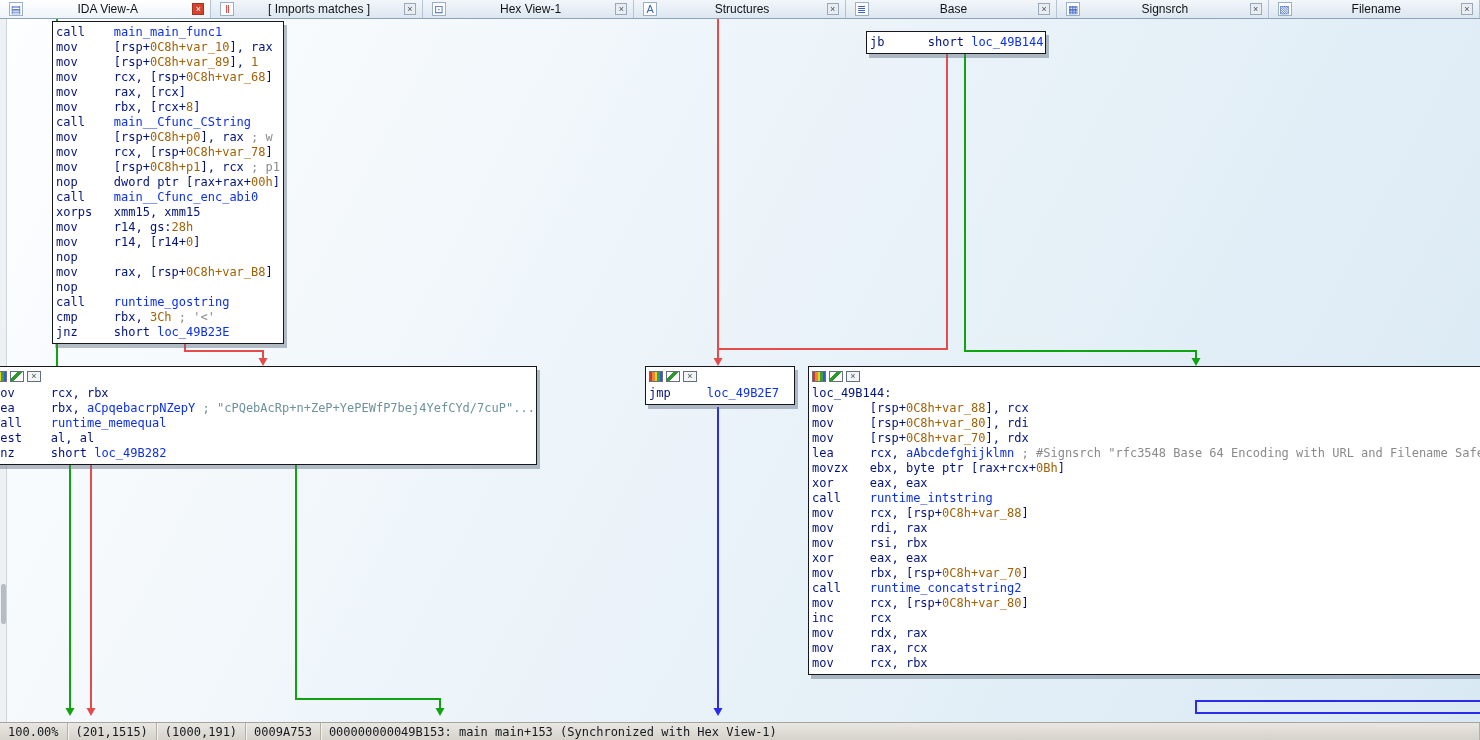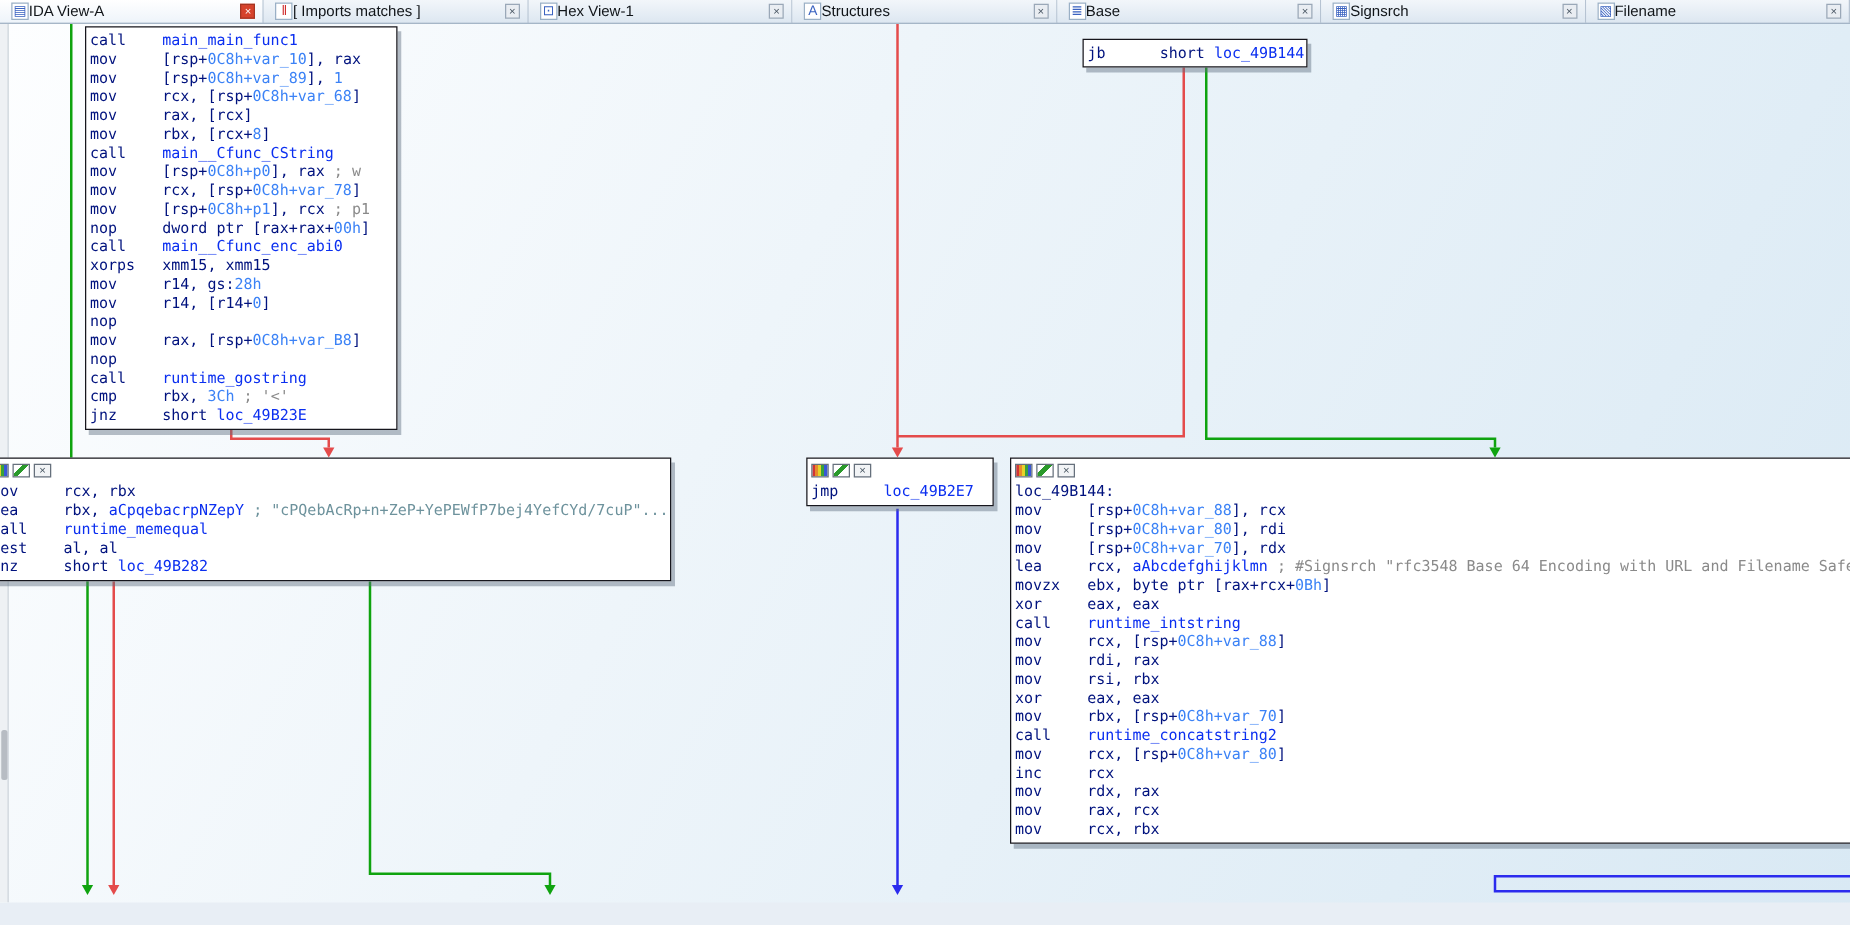--- a/index.html
+++ b/index.html
@@ -4,41 +4,41 @@
 <style>
   *{box-sizing:border-box;margin:0;padding:0}
   html,body{width:1480px;height:740px;overflow:hidden;font-family:"Liberation Sans",sans-serif;background:#e8eef5}
   #app{position:relative;width:1480px;height:740px}
 
   
   #tabbar{position:absolute;top:0;left:0;right:0;height:19px;display:flex;background:linear-gradient(#f7fafd,#d9e4f0);border-bottom:1px solid #8fa3b8;z-index:10}
   .tab{flex:1;display:flex;align-items:center;padding:0 5px;border-right:1px solid #b6c3d2;font-size:12px;color:#101418;background:linear-gradient(#f2f6fa,#dde7f1);min-width:0}
   .tab.active{background:linear-gradient(#ffffff,#eef4fa)}
   .tab-icon{width:14px;height:14px;margin-left:4px;display:flex;align-items:center;justify-content:center;font-size:11px;line-height:13px;background:#fff;border:1px solid #9ab0c6;flex:none}
-  .tab-label{flex:1;white-space:nowrap;overflow:hidden}
+  .tab-label{flex:1;text-align:center;white-space:nowrap;overflow:hidden}
   .tab-close{width:12px;height:12px;flex:none;border:1px solid #9aa8b8;background:#e9edf2;color:#44515e;font-size:9px;line-height:10px;text-align:center;margin-right:1px;cursor:pointer}
   .tab-close.close-red{background:#d6432c;border-color:#a53522;color:#fff}
 
   
   #canvas{position:absolute;top:19px;left:0;width:1480px;height:703px;overflow:hidden;background:linear-gradient(118deg,#fdfeff 0%,#eef5fa 40%,#d9e9f4 100%)}
   #edges{position:absolute;top:0;left:0;z-index:1}
   #left-scroll{position:absolute;left:0;top:0;width:7px;height:703px;background:#eef1f4;border-right:1px solid #cdd5dc;z-index:1}
   #left-thumb{position:absolute;left:1px;top:565px;width:5px;height:40px;background:#b7bcc3;border-radius:2px}
 
   .node{position:absolute;background:#fff;border:1px solid #16161d;box-shadow:3px 4px 0 rgba(96,110,128,.45);z-index:2;overflow:hidden}
   .node-header{height:16px;display:flex;align-items:center;gap:3px;padding:2px 0 0 3px}
   .nicon{width:14px;height:11px;border:1px solid #66707c;display:inline-block;font-size:9px;line-height:9px;text-align:center;color:#44515e;flex:none}
   .nicon-color{background:linear-gradient(90deg,#d33535 0 20%,#e78a2b 20% 40%,#e6d32b 40% 60%,#3aa23a 60% 80%,#3857d6 80% 100%)}
   .nicon-edit{background:linear-gradient(135deg,#fff 32%,#2a9a2a 32% 56%,#fff 56%)}
   .nicon-frame{background:#f2f4f6}
   .code{padding:3px;font-family:"DejaVu Sans Mono","Liberation Mono",monospace;font-size:12px;line-height:15px;white-space:pre}
   .line{height:15px}
   .c-d{color:#00127e}
   .c-n{color:#0b2ff0}
-  .c-g{color:#3b82f6}
+  .c-g{color:#a16207}
   .c-c{color:#8a8a8a}
   .c-s{color:#6d929c}
 
   
   #statusbar{position:absolute;left:0;right:0;bottom:0;height:18px;background:linear-gradient(#e9e7e2,#d5d2cb);border-top:1px solid #a8a49c;display:flex;align-items:stretch;font-family:"DejaVu Sans Mono","Liberation Mono",monospace;font-size:12px;color:#15181c;z-index:10}
   .seg{padding:0 8px;border-right:1px solid #b4b0a8;box-shadow:1px 0 0 #f4f2ee;display:flex;align-items:center;white-space:nowrap}
   .seg:last-child{flex:1}
 </style>
 </head>
 <body>
@@ -99,21 +99,21 @@
         <polyline points="718,388 718,689" fill="none" stroke="#2b2bee" stroke-width="2"></polyline>
         <polygon points="713.5,689 722.5,689 718,697" fill="#2b2bee"></polygon>
         <polyline points="965,17 965,332 1196,332 1196,339" fill="none" stroke="#0fa30f" stroke-width="2"></polyline>
         <polygon points="1191.5,339 1200.5,339 1196,347" fill="#0fa30f"></polygon>
         <polyline points="1480,682 1196,682 1196,694 1480,694" fill="none" stroke="#2b2bee" stroke-width="2"></polyline>
       </svg>
     <div id="left-scroll">
       <div id="left-thumb"></div>
     </div>
 
-  <div class="node" style="left: 68px; top: 2px; width: 250px;">
+  <div class="node" style="left: 52px; top: 2px; width: 232px;">
         <div class="code"><div class="line"><span class="c-d">call    </span><span class="c-n">main_main_func1</span></div><div class="line"><span class="c-d">mov     [rsp+</span><span class="c-g">0C8h+var_10</span><span class="c-d">], rax</span></div><div class="line"><span class="c-d">mov     [rsp+</span><span class="c-g">0C8h+var_89</span><span class="c-d">], </span><span class="c-g">1</span></div><div class="line"><span class="c-d">mov     rcx, [rsp+</span><span class="c-g">0C8h+var_68</span><span class="c-d">]</span></div><div class="line"><span class="c-d">mov     rax, [rcx]</span></div><div class="line"><span class="c-d">mov     rbx, [rcx+</span><span class="c-g">8</span><span class="c-d">]</span></div><div class="line"><span class="c-d">call    </span><span class="c-n">main__Cfunc_CString</span></div><div class="line"><span class="c-d">mov     [rsp+</span><span class="c-g">0C8h+p0</span><span class="c-d">], rax </span><span class="c-c">; w</span></div><div class="line"><span class="c-d">mov     rcx, [rsp+</span><span class="c-g">0C8h+var_78</span><span class="c-d">]</span></div><div class="line"><span class="c-d">mov     [rsp+</span><span class="c-g">0C8h+p1</span><span class="c-d">], rcx </span><span class="c-c">; p1</span></div><div class="line"><span class="c-d">nop     dword ptr [rax+rax+</span><span class="c-g">00h</span><span class="c-d">]</span></div><div class="line"><span class="c-d">call    </span><span class="c-n">main__Cfunc_enc_abi0</span></div><div class="line"><span class="c-d">xorps   xmm15, xmm15</span></div><div class="line"><span class="c-d">mov     r14, gs:</span><span class="c-g">28h</span></div><div class="line"><span class="c-d">mov     r14, [r14+</span><span class="c-g">0</span><span class="c-d">]</span></div><div class="line"><span class="c-d">nop</span></div><div class="line"><span class="c-d">mov     rax, [rsp+</span><span class="c-g">0C8h+var_B8</span><span class="c-d">]</span></div><div class="line"><span class="c-d">nop</span></div><div class="line"><span class="c-d">call    </span><span class="c-n">runtime_gostring</span></div><div class="line"><span class="c-d">cmp     rbx, </span><span class="c-g">3Ch</span><span class="c-d"> </span><span class="c-c">; '&lt;'</span></div><div class="line"><span class="c-d">jnz     short </span><span class="c-n">loc_49B23E</span></div></div>
       </div>
       <div class="node" style="left: 866px; top: -6px; width: 180px; margin-top: 18px;">
         <div class="code"><div class="line"><span class="c-d">jb      short </span><span class="c-n">loc_49B144</span></div></div>
       </div>
       <div class="node" style="left: -11px; top: 347px; width: 548px;">
         <div class="node-header">
           <span class="nicon nicon-color"></span>
           <span class="nicon nicon-edit"></span>
           <span class="nicon nicon-frame">×</span>
@@ -131,14 +131,21 @@
       <div class="node" style="left: 808px; top: 347px; width: 900px;">
         <div class="node-header">
           <span class="nicon nicon-color"></span>
           <span class="nicon nicon-edit"></span>
           <span class="nicon nicon-frame">×</span>
         </div>
         <div class="code"><div class="line"><span class="c-d">loc_49B144:</span></div><div class="line"><span class="c-d">mov     [rsp+</span><span class="c-g">0C8h+var_88</span><span class="c-d">], rcx</span></div><div class="line"><span class="c-d">mov     [rsp+</span><span class="c-g">0C8h+var_80</span><span class="c-d">], rdi</span></div><div class="line"><span class="c-d">mov     [rsp+</span><span class="c-g">0C8h+var_70</span><span class="c-d">], rdx</span></div><div class="line"><span class="c-d">lea     rcx, </span><span class="c-n">aAbcdefghijklmn</span><span class="c-d"> </span><span class="c-c">; #Signsrch "rfc3548 Base 64 Encoding with URL and Filename Safe Al</span></div><div class="line"><span class="c-d">movzx   ebx, byte ptr [rax+rcx+</span><span class="c-g">0Bh</span><span class="c-d">]</span></div><div class="line"><span class="c-d">xor     eax, eax</span></div><div class="line"><span class="c-d">call    </span><span class="c-n">runtime_intstring</span></div><div class="line"><span class="c-d">mov     rcx, [rsp+</span><span class="c-g">0C8h+var_88</span><span class="c-d">]</span></div><div class="line"><span class="c-d">mov     rdi, rax</span></div><div class="line"><span class="c-d">mov     rsi, rbx</span></div><div class="line"><span class="c-d">xor     eax, eax</span></div><div class="line"><span class="c-d">mov     rbx, [rsp+</span><span class="c-g">0C8h+var_70</span><span class="c-d">]</span></div><div class="line"><span class="c-d">call    </span><span class="c-n">runtime_concatstring2</span></div><div class="line"><span class="c-d">mov     rcx, [rsp+</span><span class="c-g">0C8h+var_80</span><span class="c-d">]</span></div><div class="line"><span class="c-d">inc     rcx</span></div><div class="line"><span class="c-d">mov     rdx, rax</span></div><div class="line"><span class="c-d">mov     rax, rcx</span></div><div class="line"><span class="c-d">mov     rcx, rbx</span></div></div>
       </div>
     </div>
 
+  <div id="statusbar">
+    <span class="seg">100.00%</span>
+    <span class="seg">(201,1515)</span>
+    <span class="seg">(1000,191)</span>
+    <span class="seg">0009A753</span>
+    <span class="seg">000000000049B153: main main+153 (Synchronized with Hex View-1)</span>
+  </div>
 
 </div>
 
 </body></html>

